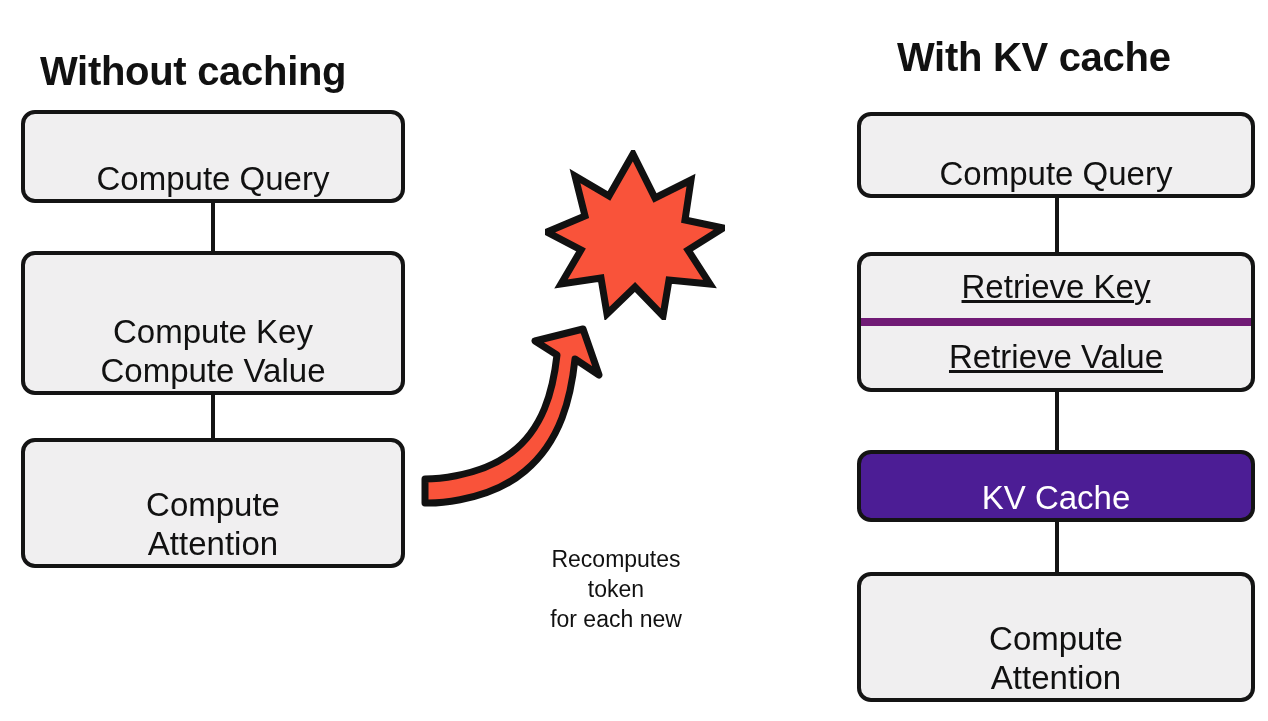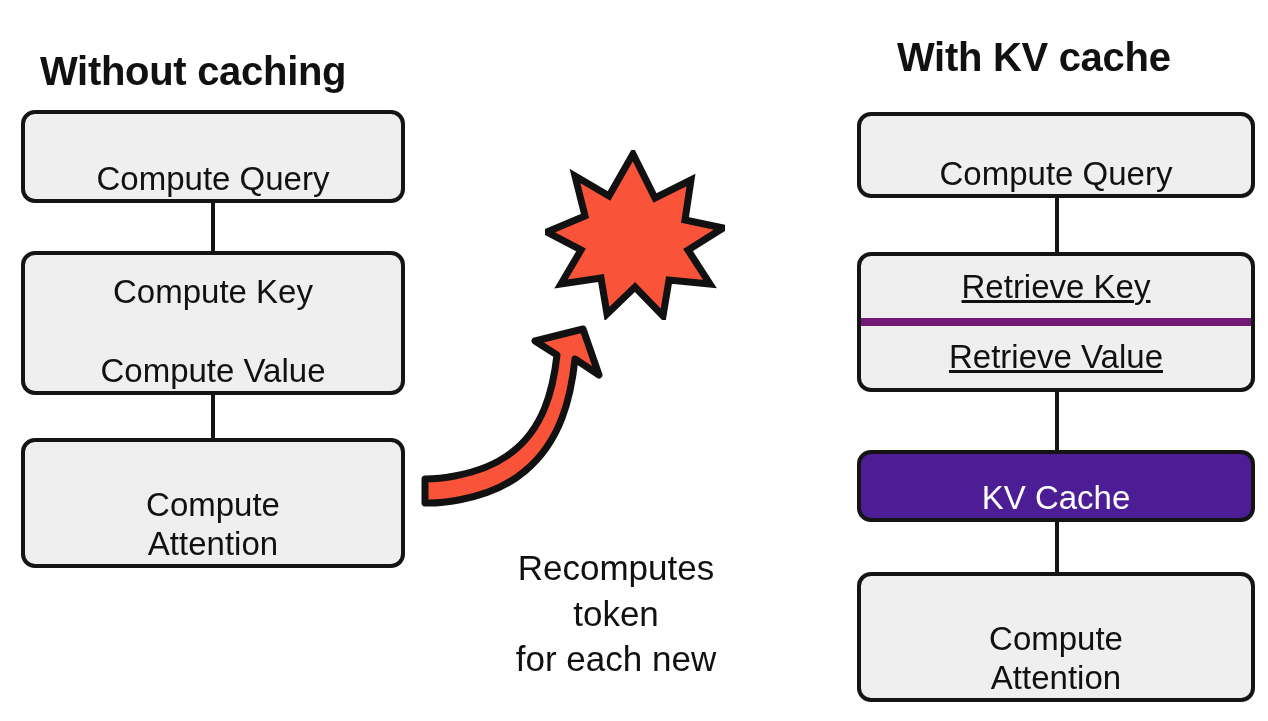--- a/index.html
+++ b/index.html
@@ -85,21 +85,21 @@
     z-index: 1;
   }
 
   
   #caption {
     position: absolute;
     left: 450px;
     top: 545px;
     width: 332px;
     text-align: center;
-    font-size: 35px;
+    font-size: 23px;
     line-height: 1.30;
     color: #111111;
   }
 
   
   #burst, #arrow {
     position: absolute;
     z-index: 3;
   }
   #burst { left: 545px; top: 150px; }
@@ -114,21 +114,21 @@
 
   <div id="title-right" class="col-title">With KV cache</div>
 
   <div class="connector" style="left:211px; top:200px; height:54px;"></div>
   <div class="connector" style="left:211px; top:392px; height:50px;"></div>
 
   <div class="node" id="l-node-1" style="left:21px; top:110px; width:384px; height:93px;">
     <span class="line">Compute Query</span>
   </div>
 
-  <div class="node" id="l-node-2" style="left:21px; top:251px; width:384px; height:144px;gap:40px;">
+  <div class="node" id="l-node-2" style="left:21px; top:251px; width:384px; height:144px;">
     <span class="line">Compute Key</span>
     <span class="line">Compute Value</span>
   </div>
 
   <div class="node" id="l-node-3" style="left:21px; top:438px; width:384px; height:130px;">
     <span class="line">Compute</span>
     <span class="line">Attention</span>
   </div>
 
   <div class="connector" style="left:1055px; top:195px; height:60px;"></div>

